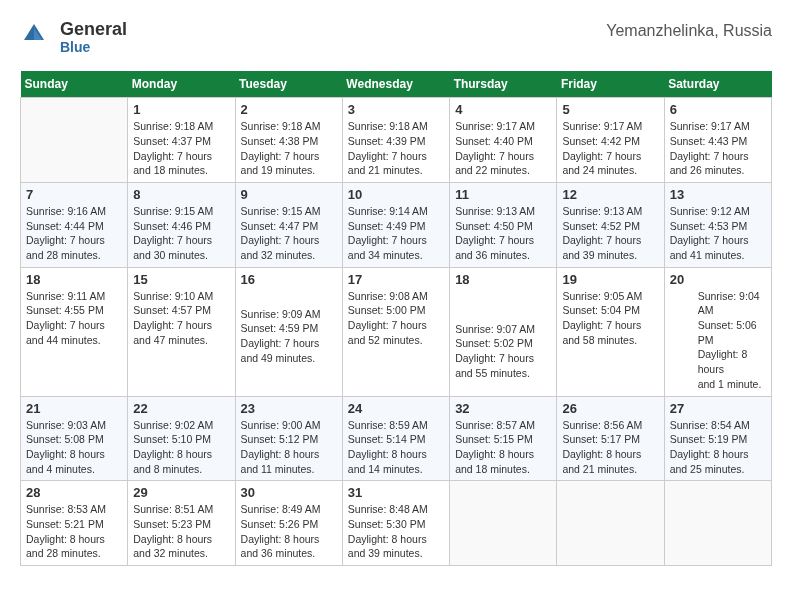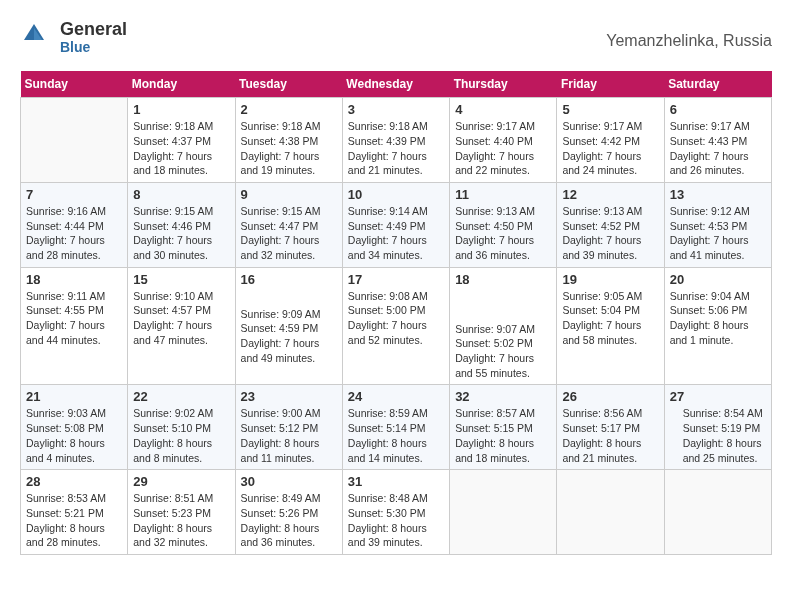--- a/index.html
+++ b/index.html
@@ -44,29 +44,29 @@
       text-align: right;
     }
     .month-year {
       font-size: 32px;
       font-weight: 300;
       color: #333;
     }
     .location {
       font-size: 16px;
       color: #555;
-      margin-top: 12px;
+      margin-top: 2px;
     }
     .calendar {
       width: 100%;
       border-collapse: collapse;
       font-size: 11px;
     }
     .calendar th {
-      background-color: #be185d;
+      background-color: #15803d;
       color: #fff;
       padding: 6px 4px;
       text-align: left;
       font-size: 12px;
       font-weight: bold;
     }
     .calendar td {
       border: 1px solid #ccc;
       padding: 4px 5px;
       vertical-align: top;
@@ -261,21 +261,21 @@
         </td>
         <td>
           <span class="day-number">19</span>
           <div class="day-info" style="white-space: pre-line;">Sunrise: 9:05 AM
 Sunset: 5:04 PM
 Daylight: 7 hours
 and 58 minutes.</div>
         </td>
         <td>
           <span class="day-number">20</span>
-          <div class="day-info" style="white-space: pre-line;">Sunrise: 9:04 AM
+          <div class="day-info" style="white-space: pre-line; margin-left: 28px;">Sunrise: 9:04 AM
 Sunset: 5:06 PM
 Daylight: 8 hours
 and 1 minute.</div>
         </td>
       </tr>
       <tr>
         <td>
           <span class="day-number">21</span>
           <div class="day-info" style="white-space: pre-line;">Sunrise: 9:03 AM
 Sunset: 5:08 PM
@@ -312,21 +312,21 @@
         </td>
         <td>
           <span class="day-number">26</span>
           <div class="day-info" style="white-space: pre-line;">Sunrise: 8:56 AM
 Sunset: 5:17 PM
 Daylight: 8 hours
 and 21 minutes.</div>
         </td>
         <td>
           <span class="day-number">27</span>
-          <div class="day-info" style="white-space: pre-line; margin-left: 13px;">Sunrise: 8:54 AM
+          <div class="day-info" style="white-space: pre-line;">Sunrise: 8:54 AM
 Sunset: 5:19 PM
 Daylight: 8 hours
 and 25 minutes.</div>
         </td>
       </tr>
       <tr>
         <td>
           <span class="day-number">28</span>
           <div class="day-info" style="white-space: pre-line;">Sunrise: 8:53 AM
 Sunset: 5:21 PM

